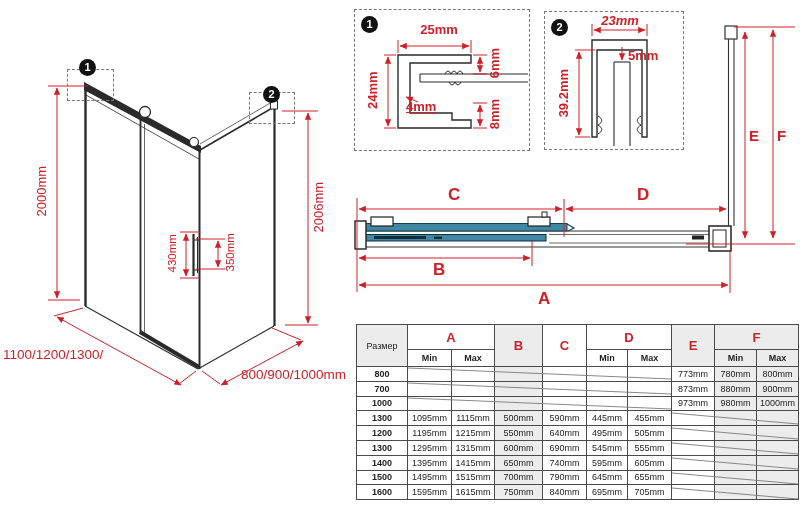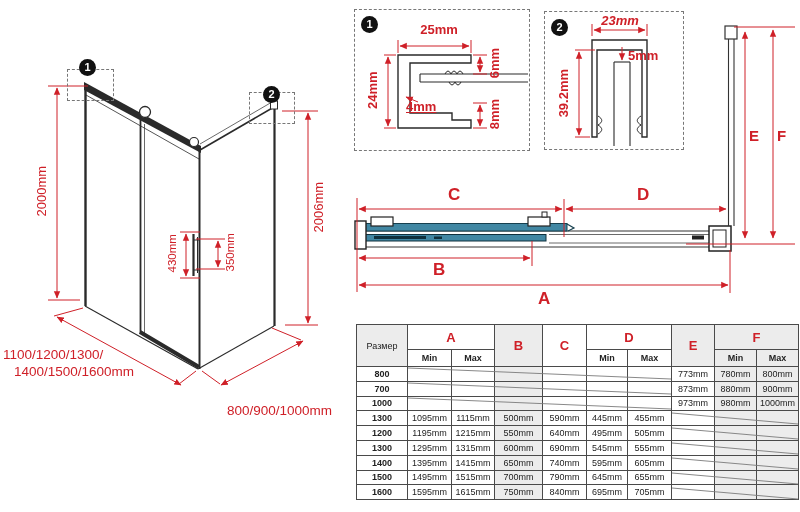--- a/index.html
+++ b/index.html
@@ -172,22 +172,21 @@
   <div class="badge" style="left:79px;top:59px;">1</div>
   <div class="badge" style="left:263px;top:86px;">2</div>
   <div class="badge" style="left:361px;top:16px;">1</div>
   <div class="badge" style="left:551px;top:19px;">2</div>
 
   <div class="lbl rot" style="left:7px;top:184px;width:70px;">2000mm</div>
   <div class="lbl rot" style="left:284px;top:200px;width:70px;">2006mm</div>
   <div class="lbl rot sm" style="left:145px;top:247px;width:54px;">430mm</div>
   <div class="lbl rot sm" style="left:203px;top:246px;width:54px;">350mm</div>
   <div class="lbl fl" style="left:3px;top:348px;">1100/1200/1300/</div>
-  <div class="lbl fl" style="left:14px;top:365px;">1400/1500/1600mm</div>
-  <div class="lbl fl" style="left:227px;top:368px;margin-top:36px;">800/900/1000mm</div>
+  <div class="lbl fl" style="left:241px;top:368px;">800/900/1000mm</div>
 
   <div class="lbl ctr bold" style="left:409px;top:23px;width:60px;">25mm</div>
   <div class="lbl rot bold" style="left:345px;top:83px;width:56px;">24mm</div>
   <div class="lbl rot bold" style="left:473px;top:56px;width:44px;">6mm</div>
   <div class="lbl rot bold" style="left:473px;top:107px;width:44px;">8mm</div>
   <div class="lbl bold" style="left:406px;top:100px;text-decoration:underline;">4mm</div>
 
   <div class="lbl ctr bold" style="left:589px;top:14px;width:62px;font-style:italic;">23mm</div>
   <div class="lbl bold" style="left:628px;top:49px;">5mm</div>
   <div class="lbl rot bold" style="left:530px;top:86px;width:68px;">39.2mm</div>

